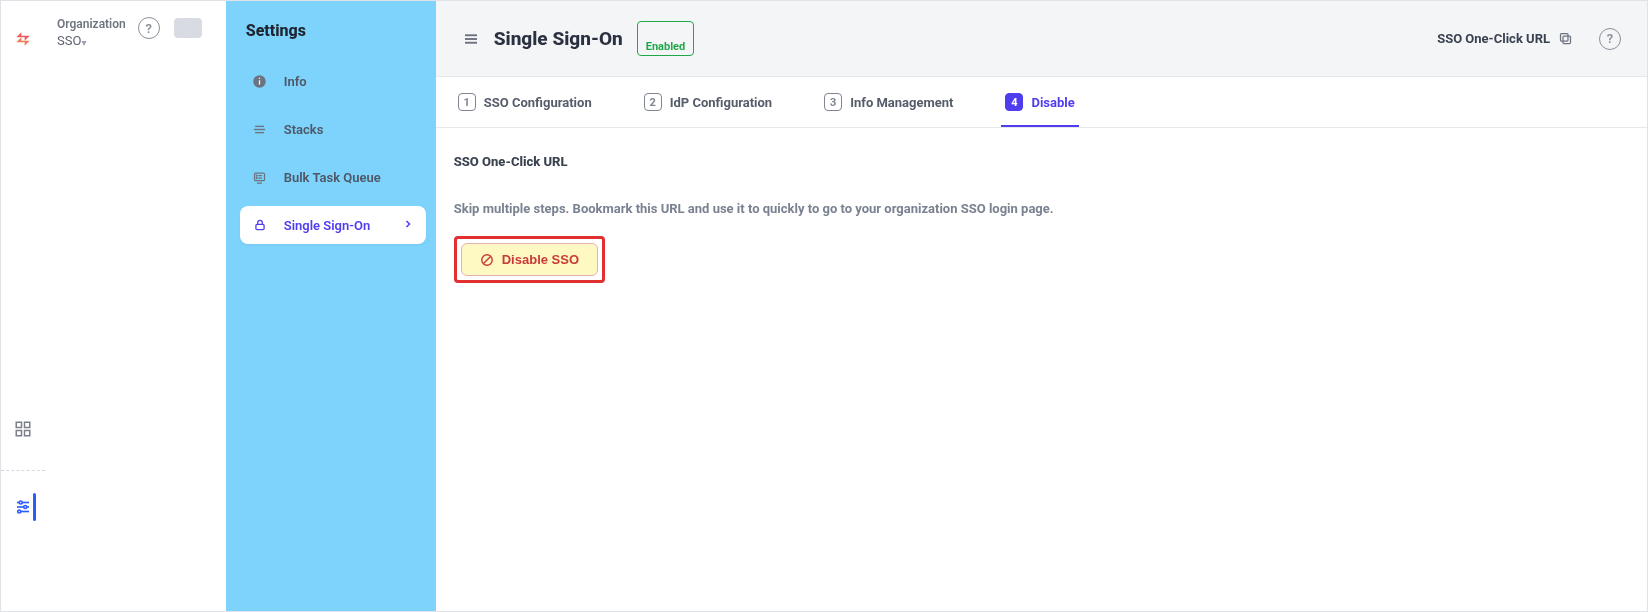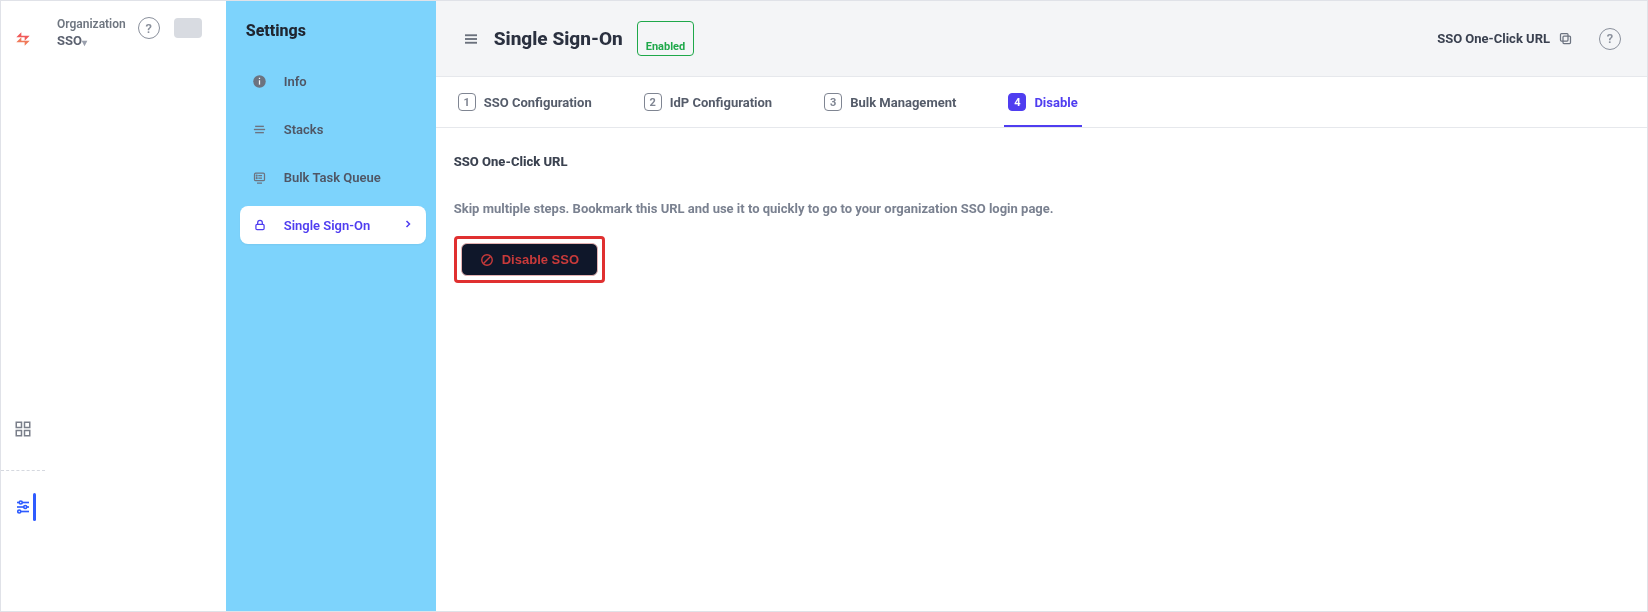--- a/index.html
+++ b/index.html
@@ -81,21 +81,21 @@
     display:flex;flex-direction:column;gap:2px;
   }
   .breadcrumb .crumb-top {
     font-size: 12px;
     color: #6f7680;
     font-weight: 600;
   }
   .breadcrumb .crumb-main {
     font-size: 13px;
     color: #5c6270;
-    font-weight:700;
+    font-weight:400;
     display:flex;align-items:flex-end;
   }
   .breadcrumb .chev { font-size:10px;color:#9aa0ad; }
   .top-bar .flex-spacer{flex:1;}
   .top-bar .help-icon,
   .page-header .help-icon {
     width:22px;height:22px;border:1.5px solid #8a909c;
     border-radius:50%;display:flex;align-items:center;justify-content:center;
     font-size:13px;color:#8a909c;font-weight:600;
     margin-left:12px;
@@ -202,21 +202,21 @@
     border:3px solid #e03030;
     border-radius:4px;
     padding:4px;
   }
   .disable-btn{
     border:1px solid #e4b2b2;
     border-radius:6px;
     padding:8px 18px;
     display:flex;align-items:center;gap:8px;
     font-size:13px;font-weight:800;color:#c93a3a;
-    background:#0f172a;
+    background:#fef9c3;
     cursor:pointer;
   }
   .disable-btn .ban-icon{display:flex;}
 </style>
 </head>
 <body>
 
 <div class="app">
 
   <div class="rail">
@@ -351,21 +351,21 @@
           <div class="tab">
             <span class="num">1</span>
             <span>SSO Configuration</span>
           </div>
           <div class="tab">
             <span class="num">2</span>
             <span>IdP Configuration</span>
           </div>
           <div class="tab">
             <span class="num">3</span>
-            <span>Bulk Management</span>
+            <span>Info Management</span>
           </div>
           <div class="tab active">
             <span class="num">4</span>
             <span>Disable</span>
           </div>
         </div>
 
         <div class="body">
           <h3>SSO One-Click URL</h3>
           <p class="helper">Skip multiple steps. Bookmark this URL and use it to quickly to go to your organization SSO login page.</p>

